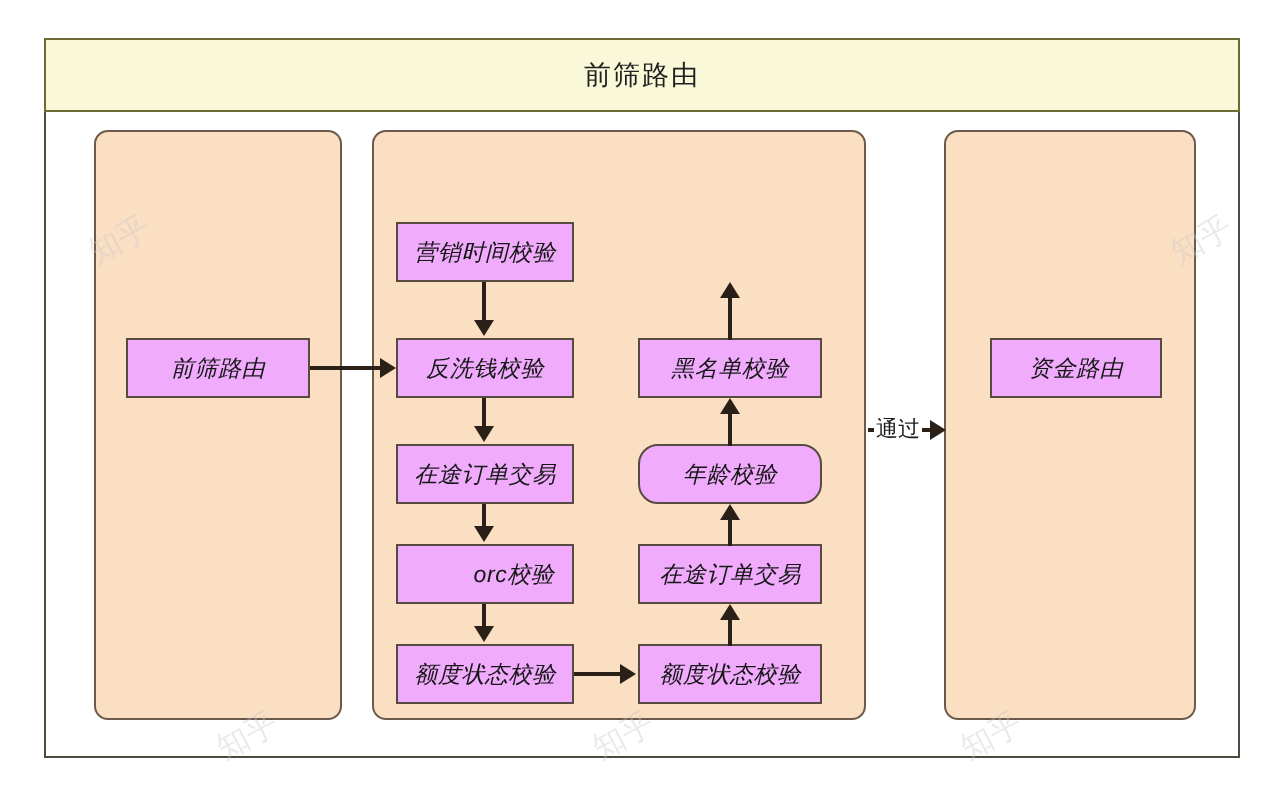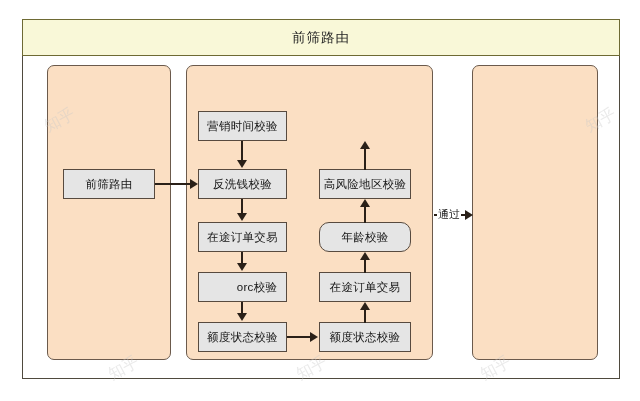--- a/index.html
+++ b/index.html
@@ -35,27 +35,28 @@
     border-radius:7px;
     box-sizing:border-box;
   }
   #panel-left{left:47px;top:65px;width:124px;height:295px;}
   #panel-mid{left:186px;top:65px;width:247px;height:295px;}
   #panel-right{left:472px;top:65px;width:126px;height:295px;}
 
   
   .node{
     position:absolute;
-    background:#e5e5e5;
+    background:#f0abfc;
     border:1.5px solid #574a3f;
     box-sizing:border-box;
     display:flex;align-items:center;justify-content:center;
     font-size:11.5px;color:#161616;
     white-space:nowrap;
     letter-spacing:.3px;
+    font-style:italic;
   }
 
   
   #node-pre-route{left:63px;top:169px;width:92px;height:30px;}
   
   #node-fund-route{left:495px;top:169px;width:86px;height:30px;}
 
   
   .col-a{left:198px;width:89px;height:30px;}
   .col-b{left:319px;width:92px;height:30px;}
@@ -120,25 +121,26 @@
   <div class="panel" id="panel-right"></div>
 
   <div class="node" id="node-pre-route">前筛路由</div>
 
   <div class="node col-a" id="node-mkt-time">营销时间校验</div>
   <div class="node col-a" id="node-aml">反洗钱校验</div>
   <div class="node col-a" id="node-intransit">在途订单交易</div>
   <div class="node col-a" id="node-orc">orc校验</div>
   <div class="node col-a" id="node-three-el">额度状态校验</div>
 
-  <div class="node col-b" id="node-netcheck">高风险地区校验</div>
+  <div class="node col-b" id="node-netcheck">黑名单校验</div>
   <div class="node col-b" id="node-age">年龄校验</div>
   <div class="node col-b" id="node-highrisk">在途订单交易</div>
   <div class="node col-b" id="node-blacklist">额度状态校验</div>
 
+  <div class="node" id="node-fund-route">资金路由</div>
 
   <div class="conn h-line" style="left:155px;top:183px;width:35px;"></div>
   <div class="arrow-right" style="left:190px;top:179px;"></div>
 
   <div class="conn v-line" style="left:241px;top:141px;height:20px;"></div>
   <div class="arrow-down" style="left:237px;top:160px;"></div>
 
   <div class="conn v-line" style="left:241px;top:199px;height:15px;"></div>
   <div class="arrow-down" style="left:237px;top:213px;"></div>
 

